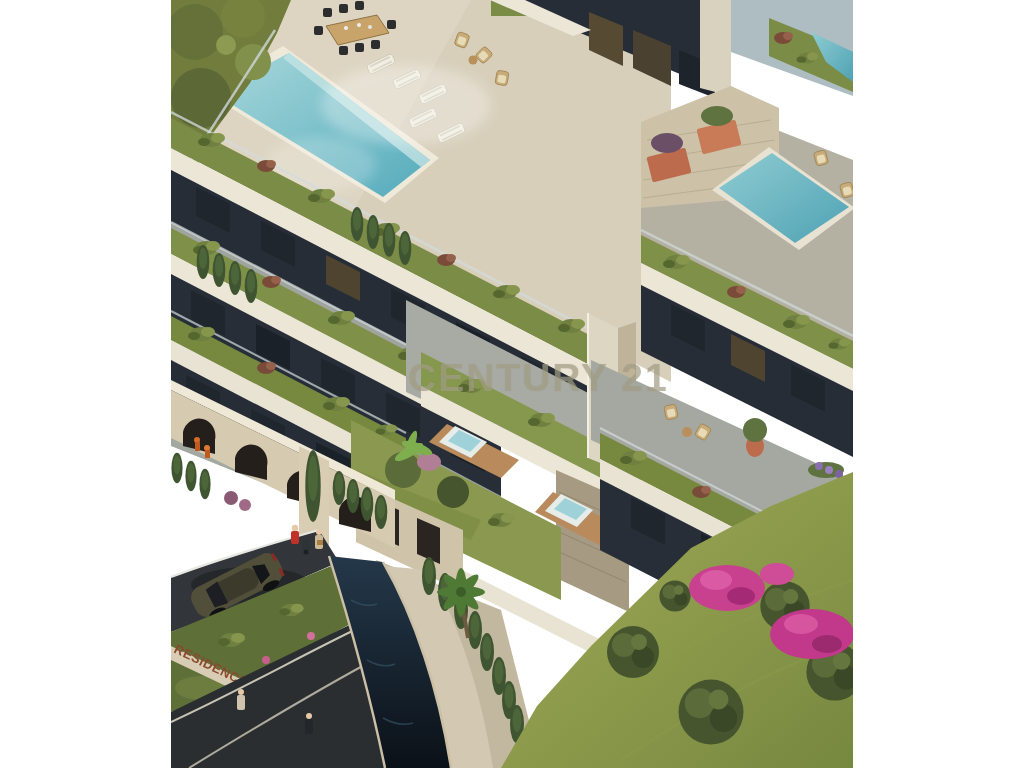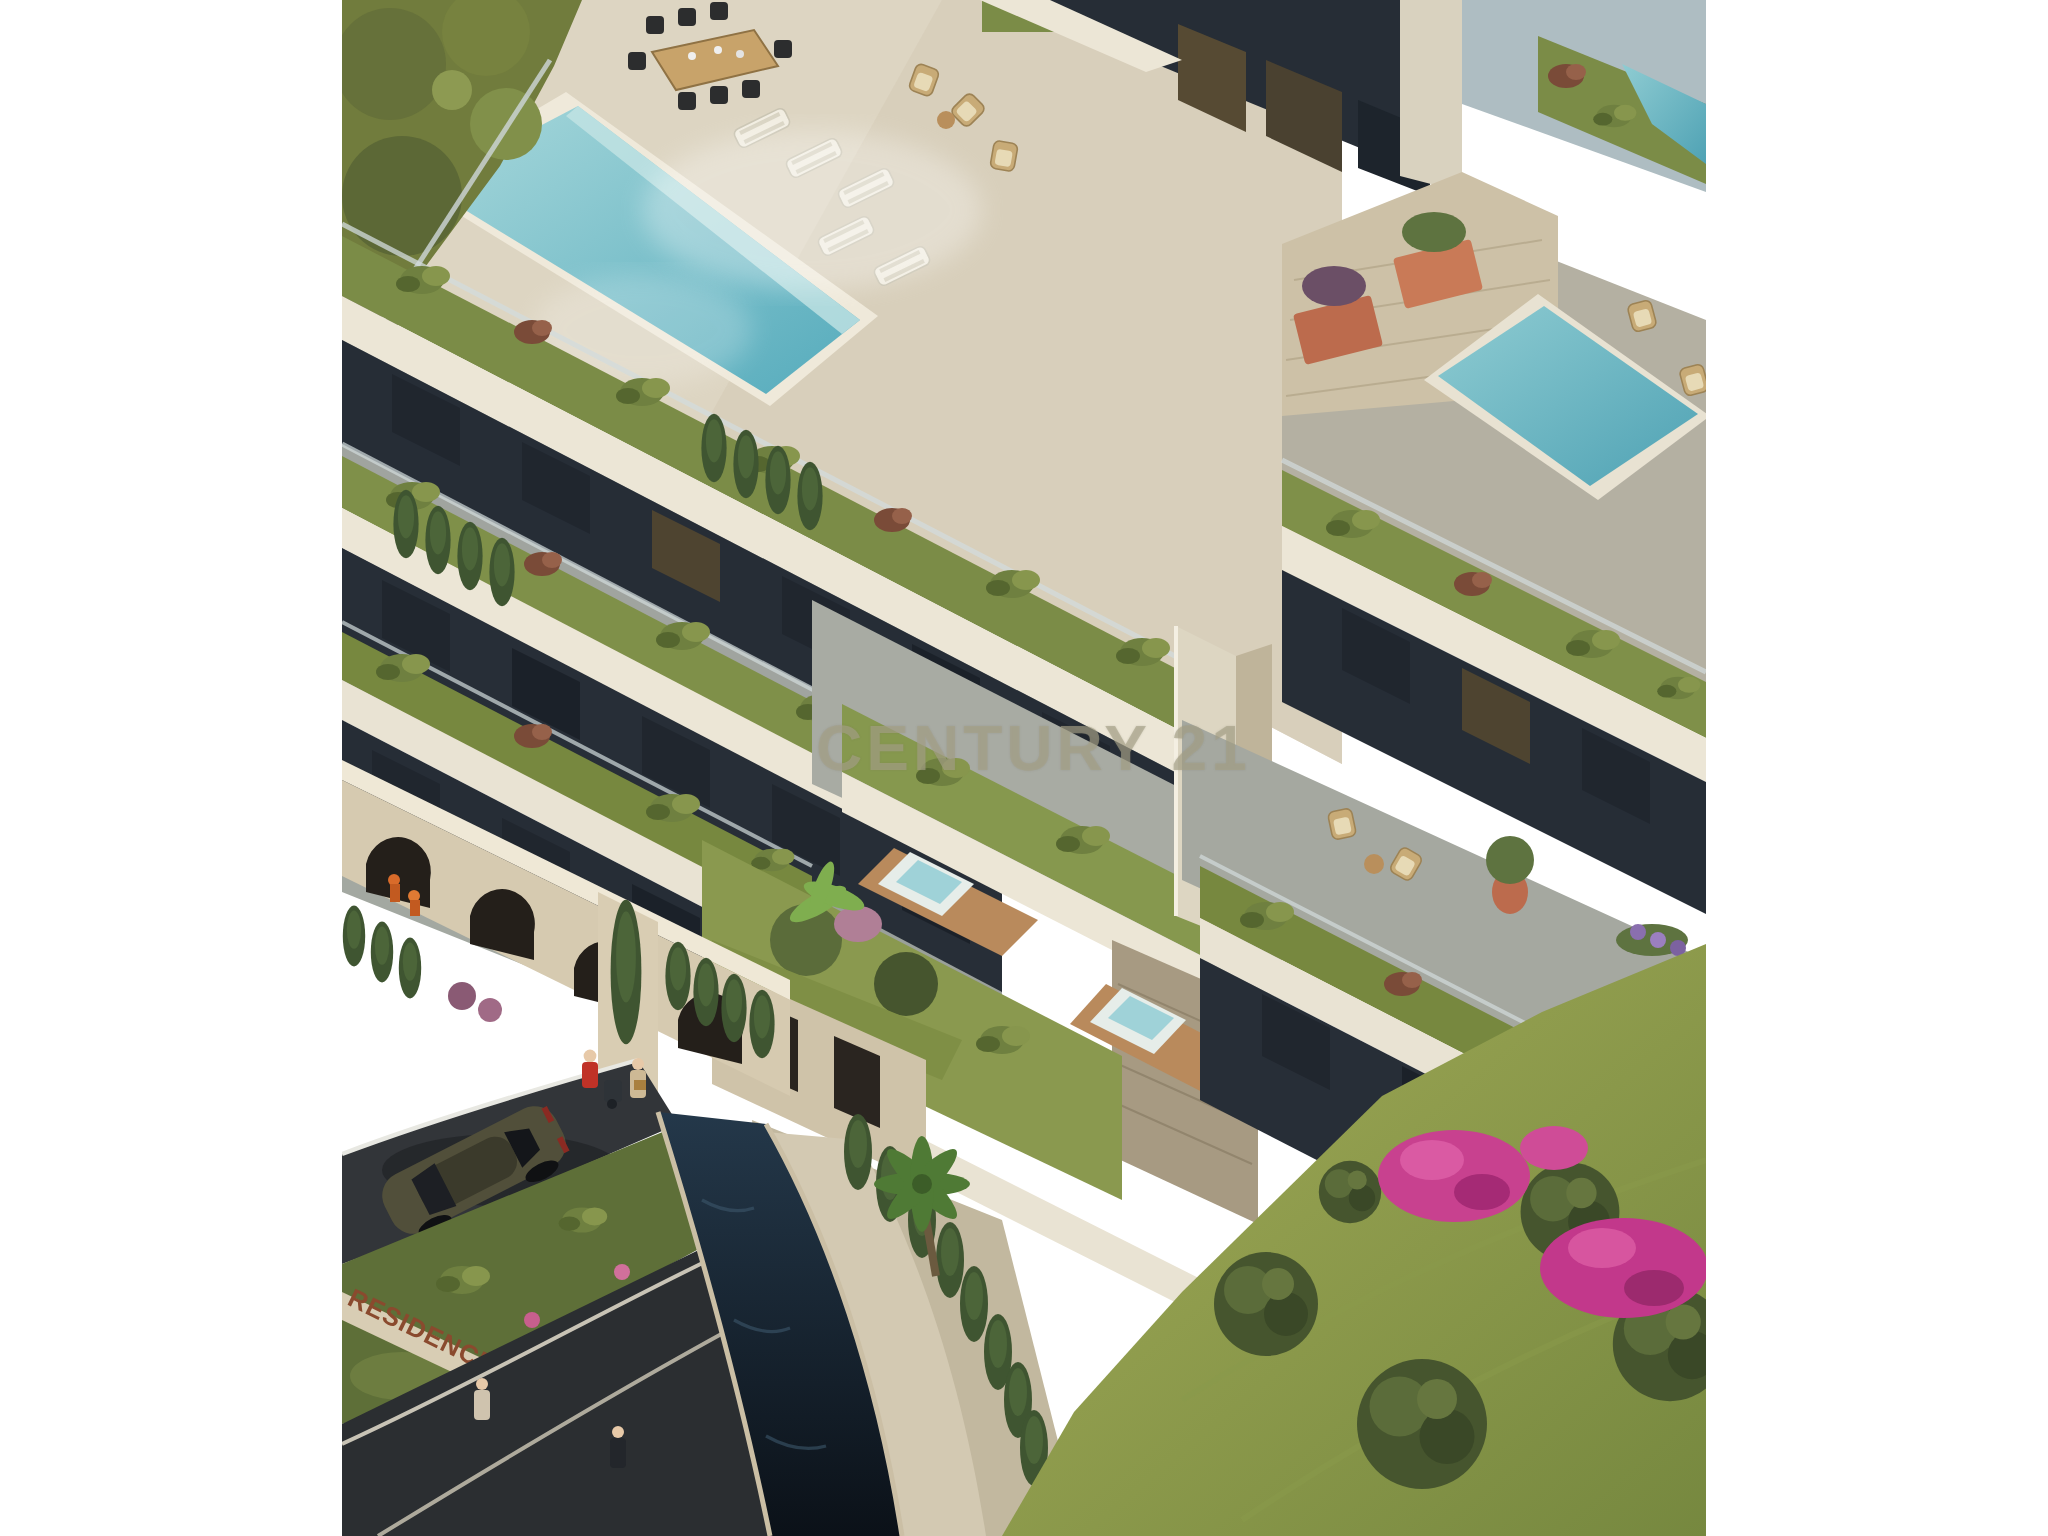--- a/index.html
+++ b/index.html
@@ -2,21 +2,21 @@
 <html><head>
 <meta charset="utf-8">
 <style>
   html,body{margin:0;padding:0;background:#ffffff;width:1024px;height:768px;overflow:hidden;}
   .stage{position:relative;width:1024px;height:768px;background:#ffffff;font-family:"Liberation Sans",sans-serif;}
   .render{position:absolute;left:171px;top:0;width:682px;height:768px;}
   .render svg{display:block;}
   .watermark{
     position:absolute;left:408px;top:356px;width:230px;
     font-family:"Liberation Sans",sans-serif;
-    font-size:32px;font-weight:700;letter-spacing:2px;white-space:nowrap;
+    font-size:39px;font-weight:700;letter-spacing:2px;white-space:nowrap;
     color:rgba(167,162,136,0.62);
     text-shadow:0 0 1px rgba(120,115,95,0.25);
     pointer-events:none;user-select:none;
   }
 </style>
 </head>
 <body>
 
 <div class="stage">
   <figure class="render" style="margin:0" role="img" aria-label="Aerial isometric render of a terraced luxury residence with rooftop infinity pools, green roofs, stone arcade entrance, curving entry road, water canal and flowering gardens">

